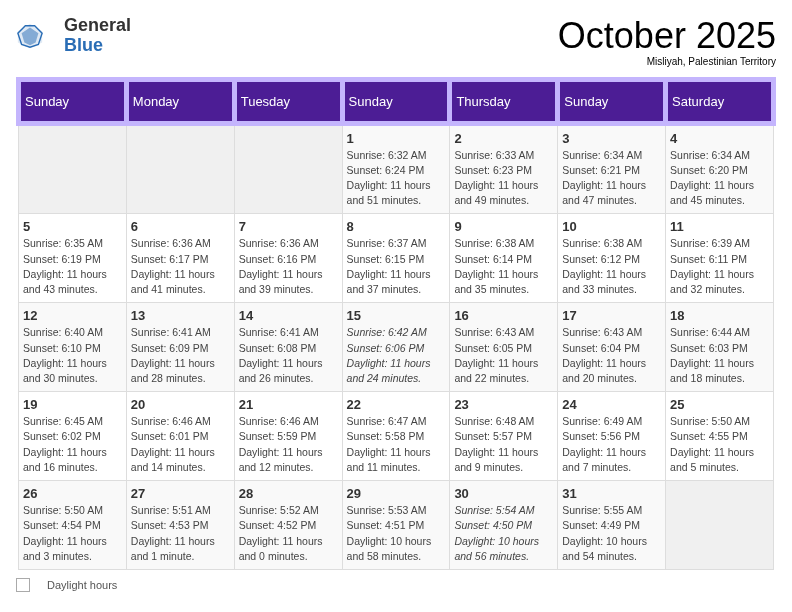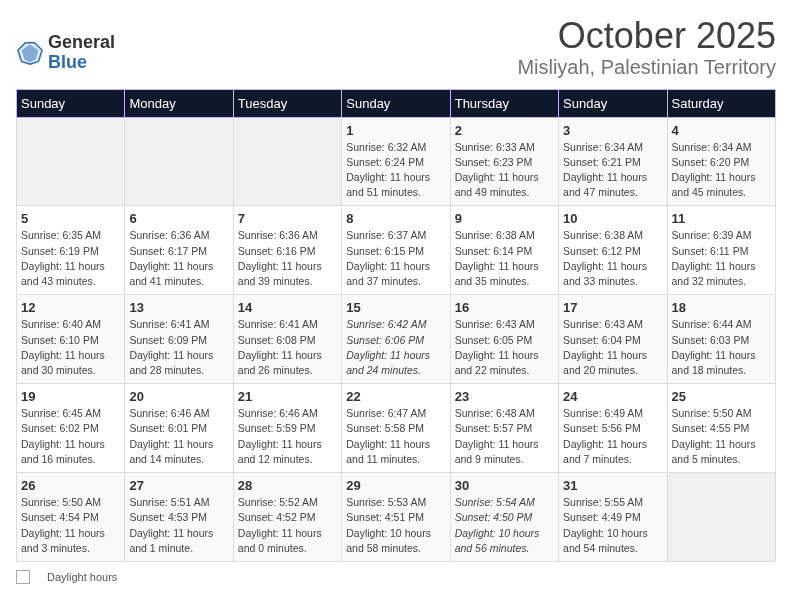--- a/index.html
+++ b/index.html
@@ -12,61 +12,60 @@
     }
     .header {
       display: flex;
       align-items: flex-start;
       justify-content: space-between;
       margin-bottom: 10px;
     }
     .logo {
       display: flex;
       align-items: center;
-      gap: 4px;
-      margin-top: 17px;
+      gap: 20px;
     }
     .logo-text {
       font-size: 18px;
       font-weight: bold;
       line-height: 1.1;
     }
     .logo-general { color: #333; }
     .logo-blue { color: #2a6db5; text-align: center; }
     .logo-icon {
       width: 28px;
       height: 28px;
     }
     .title-block {
       text-align: right;
     }
     .month-title {
       font-size: 36px;
       font-weight: 300;
-      color: #404040;
+      color: #000000;
       line-height: 1.1;
       margin-left: 36px;
     }
     .subtitle {
-      font-size: 20px;
-      color: #737373;
+      font-size: 10px;
+      color: #000000;
     }
     .calendar {
       width: 100%;
       border-collapse: collapse;
       font-size: 10.5px;
     }
     .calendar thead th {
-      background: #0f172a;
+      background: #4c1d95;
       color: #fff;
-      padding: 6px 4px;
+      padding: 12px 4px;
       text-align: left;
       font-size: 13px;
       font-weight: normal;
-      border: 1px solid #c4b5fd;
+      border: 5px solid #c4b5fd;
     }
     .calendar tbody td {
       vertical-align: top;
       padding: 5px 4px;
       border: 1px solid #ddd;
       width: 108px;
       min-height: 80px;
       background: #fff;
     }
     .calendar tbody tr:nth-child(odd) td {

